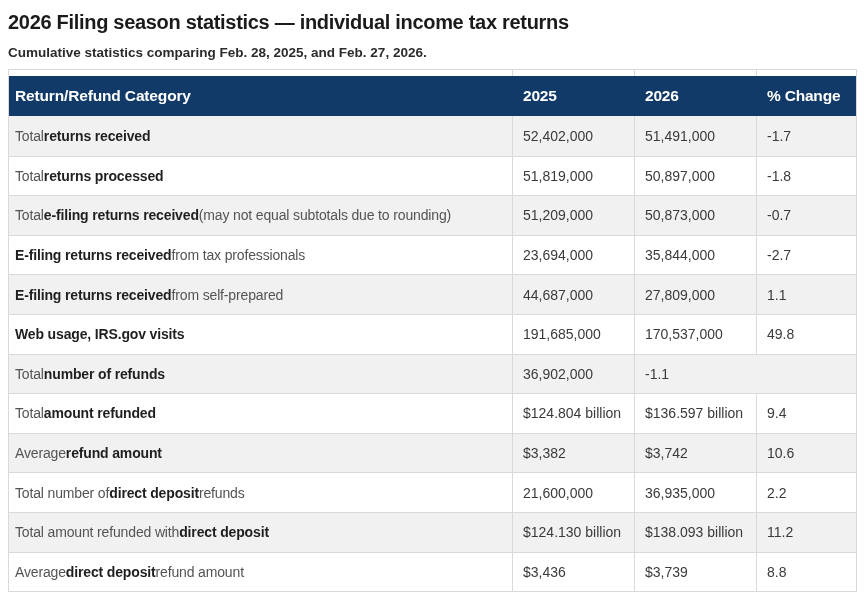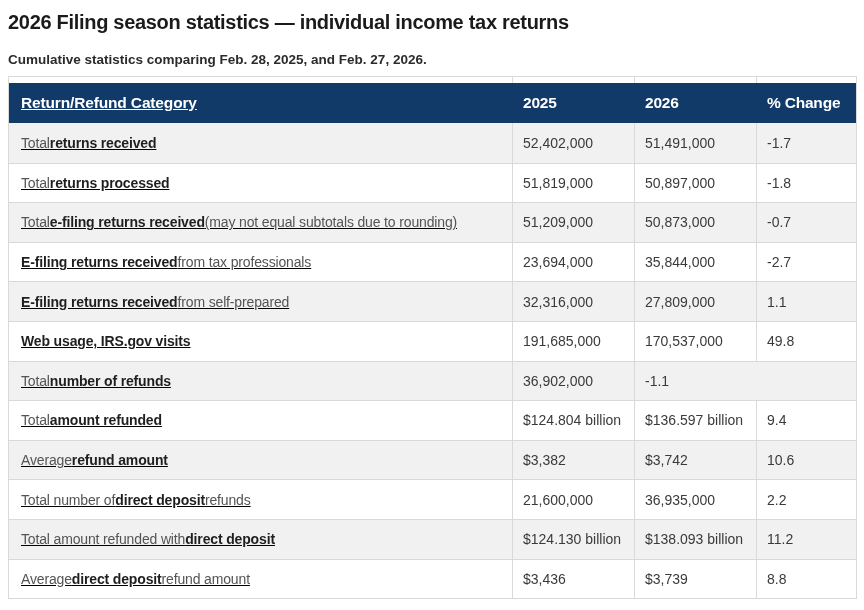--- a/index.html
+++ b/index.html
@@ -29,21 +29,21 @@
     font-weight: bold;
     letter-spacing: -0.3px;
     color: var(--title-text);
     line-height: 1.25;
     margin-top: 2px;
   }
   .page-subtitle {
     font-size: 13.5px;
     font-weight: bold;
     color: #2b2b2b;
-    margin-top: 17px;
+    margin-top: 10px;
   }
   .stats-table {
     margin-top: 9px;
     width: 849px;
     border: 1px solid var(--border);
     border-top: none;
   }
   .spacer-row {
     display: flex;
     height: 7px;
@@ -73,24 +73,23 @@
   .trow + .trow { border-top: 1px solid var(--border); }
   .cell {
     height: 100%;
     display: flex;
     align-items: center;
     font-size: 14px;
     overflow: hidden;
   }
   .cell.cat {
     width: 504px;
-    padding-left: 12px;
+    padding-left: 6px;
     white-space: nowrap;
     letter-spacing: -0.15px;
-    text-decoration: underline;
   }
   .cell.v  { width: 122px; padding-left: 10px; }
   .cell.ch { width: 99px;  padding-left: 10px; }
   .trow .cell.cat, .trow .cell.v, .spacer-row .cell.cat, .spacer-row .cell.v {
     border-right: 1px solid var(--border);
   }
   .trow .cell.v, .trow .cell.ch { color: var(--value-text); }
   .seg-reg  { color: var(--regular-text); font-weight: normal; }
   .seg-bold { color: var(--bold-text); font-weight: bold; }
   .spacer-row .cell { height: 100%; }
@@ -155,21 +154,21 @@
     <div class="cell v">23,694,000</div>
     <div class="cell v">35,844,000</div>
     <div class="cell ch">-2.7</div>
   </div>
 
   <div class="trow alt">
     <div class="cell cat">
             <span class="seg-bold">E-filing returns received</span>
             <span class="seg-reg"> from self-prepared</span>
           </div>
-    <div class="cell v">32,316,000</div>
+    <div class="cell v">44,687,000</div>
     <div class="cell v">27,809,000</div>
     <div class="cell ch">1.1</div>
   </div>
 
   <div class="trow">
     <div class="cell cat">
             <span class="seg-bold">Web usage, IRS.gov visits</span>
           </div>
     <div class="cell v">191,685,000</div>
     <div class="cell v">170,537,000</div>

